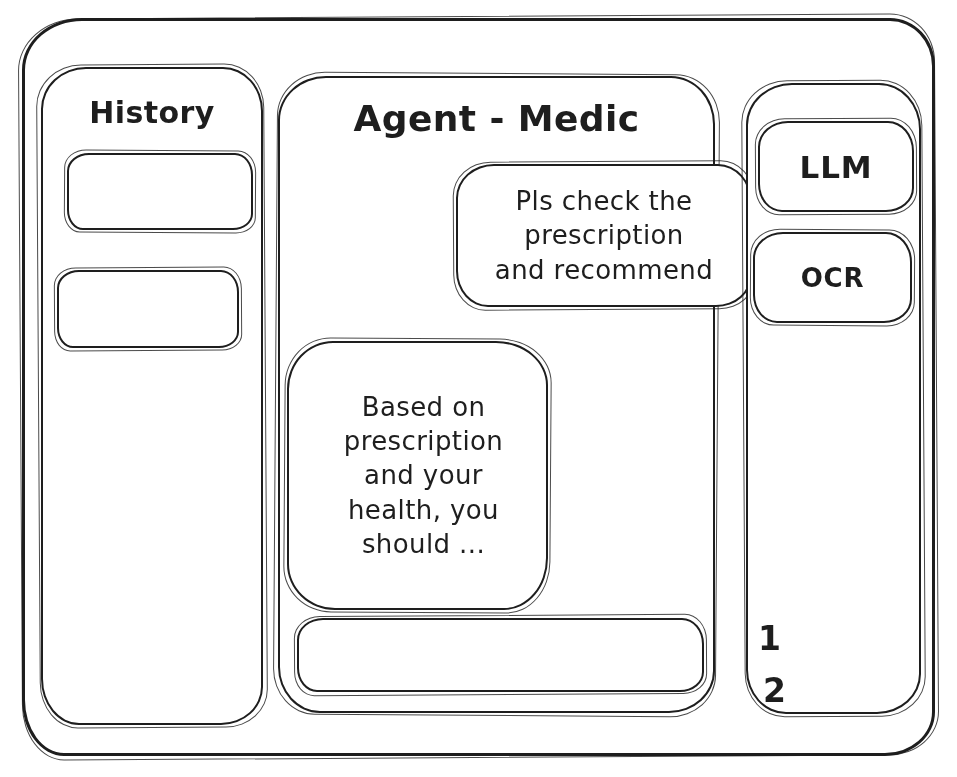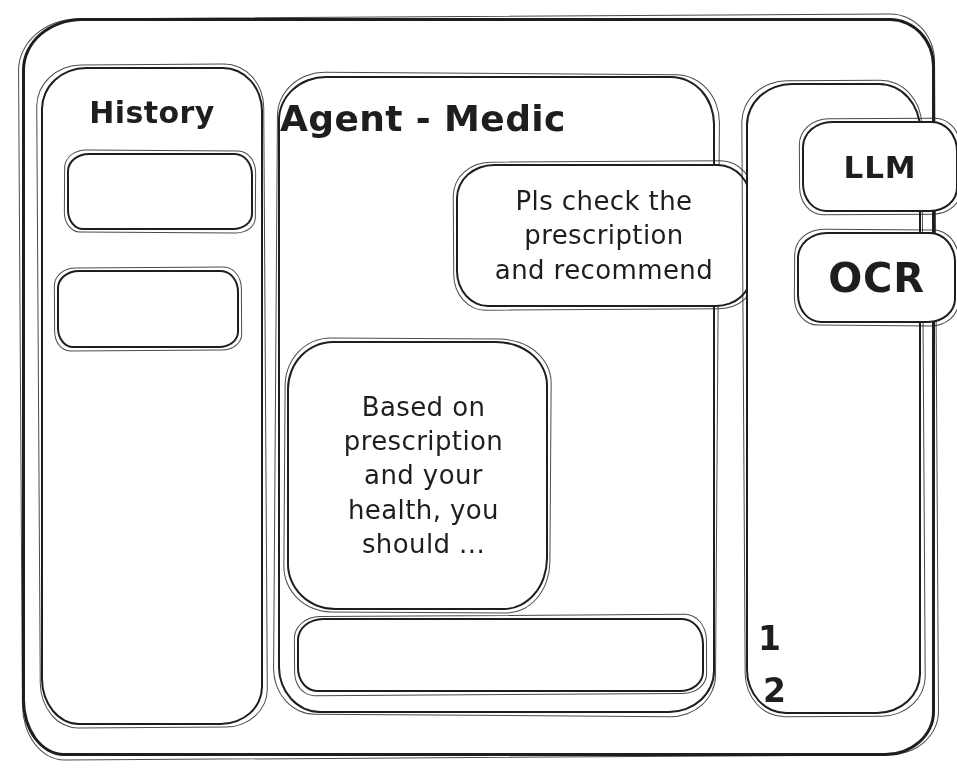--- a/index.html
+++ b/index.html
@@ -57,20 +57,21 @@
   .hist-item-1{left:24px;top:84px;width:186px;height:77px;}
   .hist-item-2{left:14px;top:201px;width:182px;height:78px;}
 
   
   .chat-panel{
     left:253px;top:55px;width:437px;height:637px;
     border-radius:48px 44px 46px 42px / 44px 48px 42px 46px;
   }
   .chat-title{
     position:absolute;left:0;right:0;top:20px;
+    text-align:center;
     font-size:36px;font-weight:600;
   }
   .bubble{
     display:flex;align-items:center;justify-content:center;
     text-align:center;
     white-space:pre-line;
     font-size:26px;font-weight:500;
     line-height:1.32;
     border-width:2.6px;
   }
@@ -97,24 +98,23 @@
   }
   .tool-btn{
     display:flex;align-items:center;justify-content:center;
     text-align:center;
     font-family:inherit;color:var(--ink);
     letter-spacing:.8px;
     white-space:pre-line;
     cursor:pointer;
     border-radius:30px 26px 28px 24px / 26px 30px 24px 28px;
     border-width:2.7px;
-    margin-left:44px;
   }
   .btn-llm{left:10px;top:36px;width:156px;height:91px;font-size:31px;font-weight:600;}
-  .btn-ocr{left:5px;top:147px;width:159px;height:91px;font-size:40px;font-weight:600;}
+  .btn-ocr{left:5px;top:147px;width:159px;height:91px;font-size:26px;font-weight:600;}
   .btn-params{left:2px;top:314px;width:163px;height:74px;font-size:28px;font-weight:600;}
   .btn-doc{
     left:3px;top:427px;width:168px;height:121px;
     font-size:28px;font-weight:600;line-height:1.45;
     border-radius:34px 30px 32px 28px / 30px 34px 28px 32px;
   }
   .doc-item{
     position:absolute;
     font-size:33px;font-weight:600;
     cursor:pointer;

